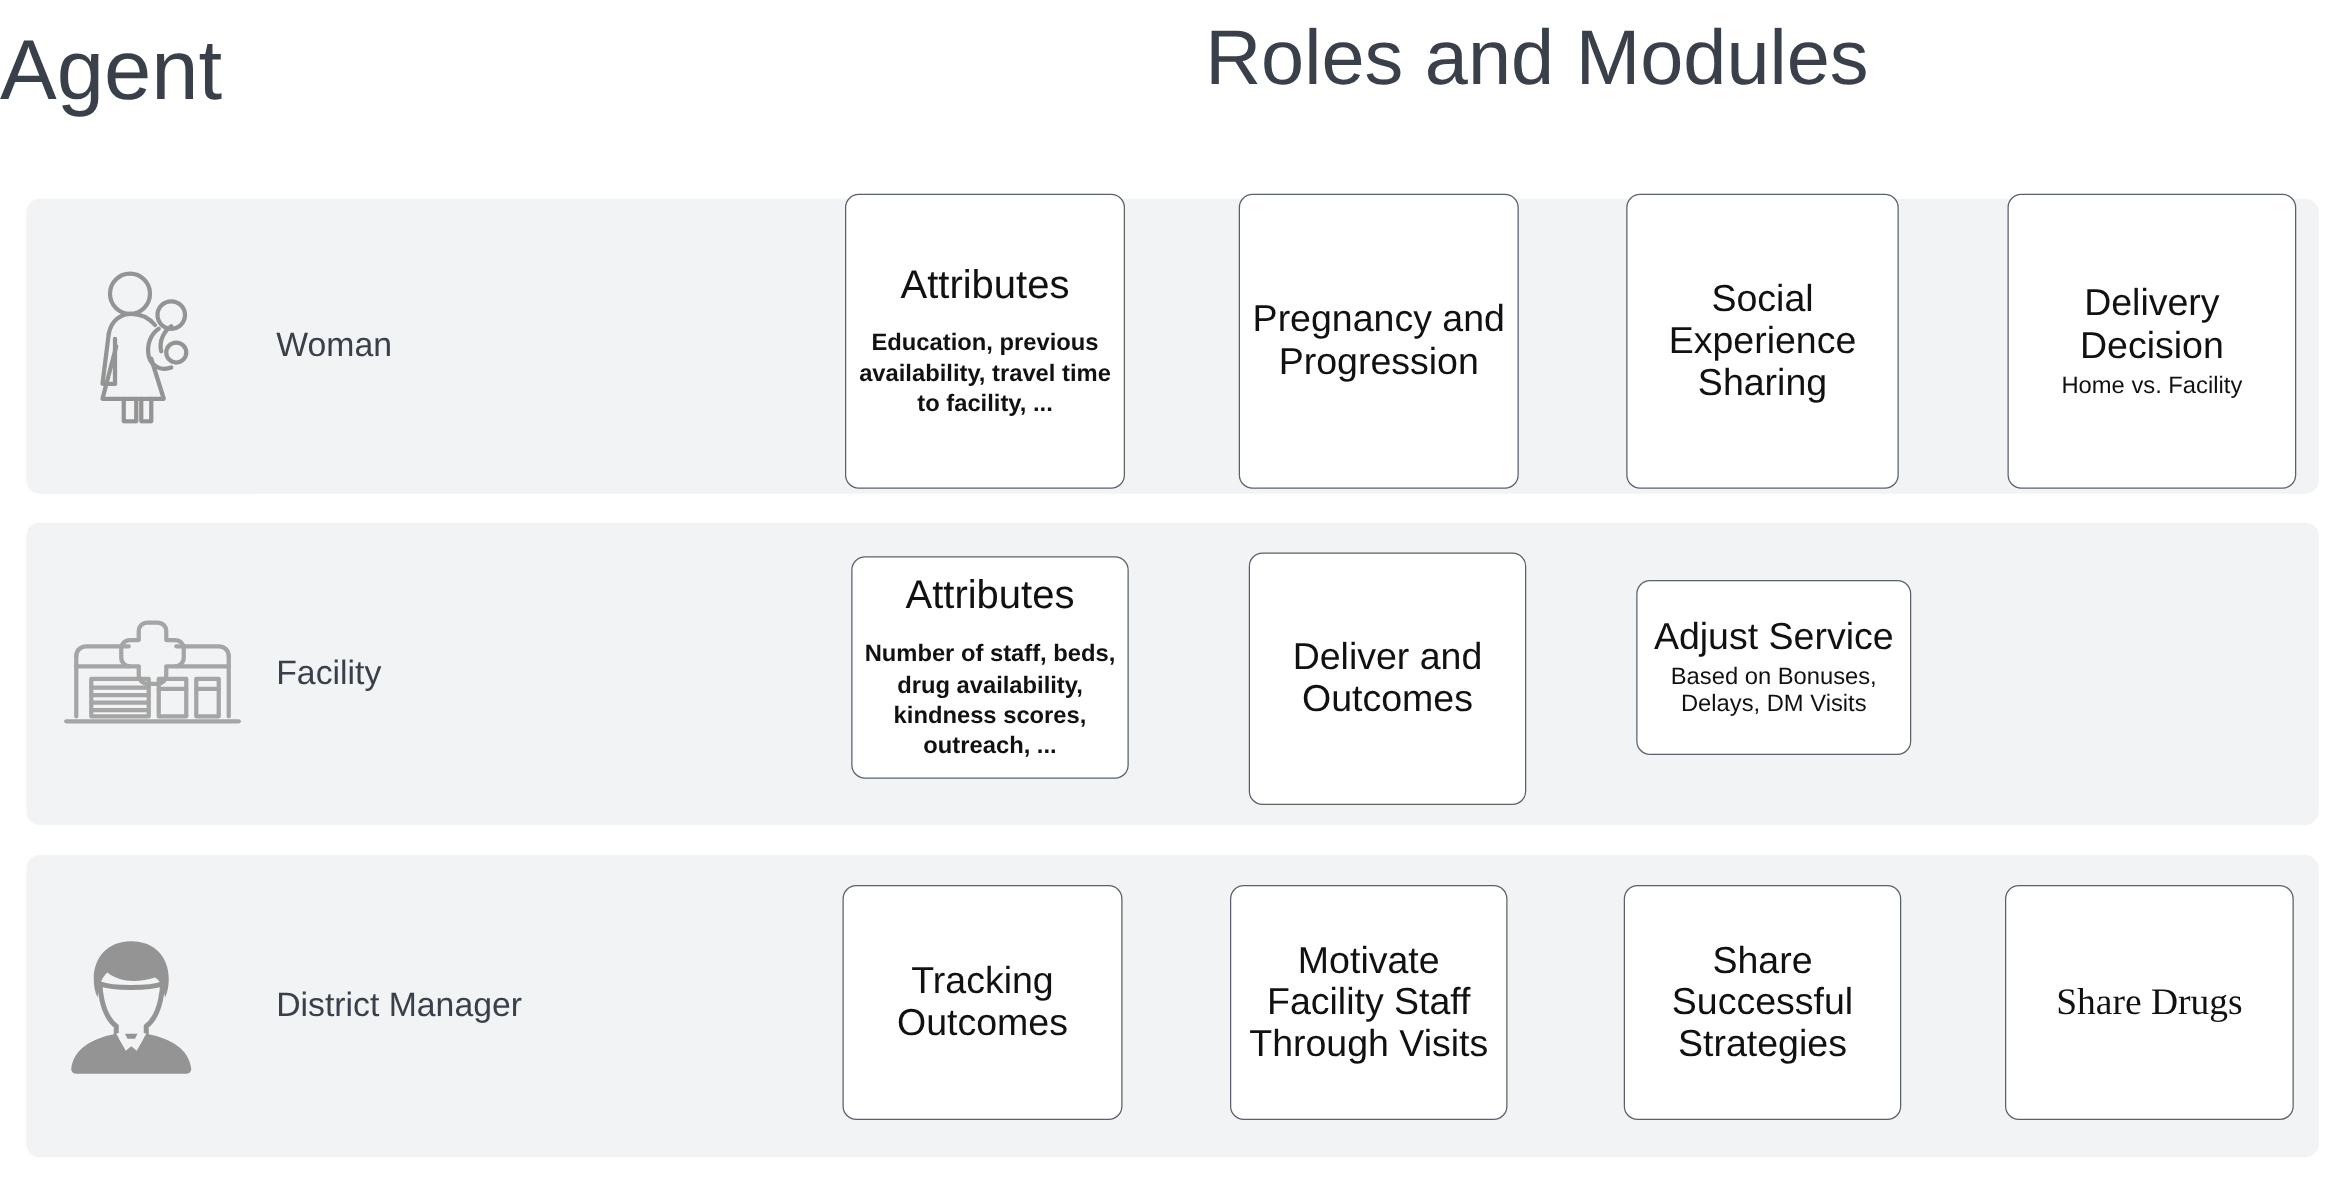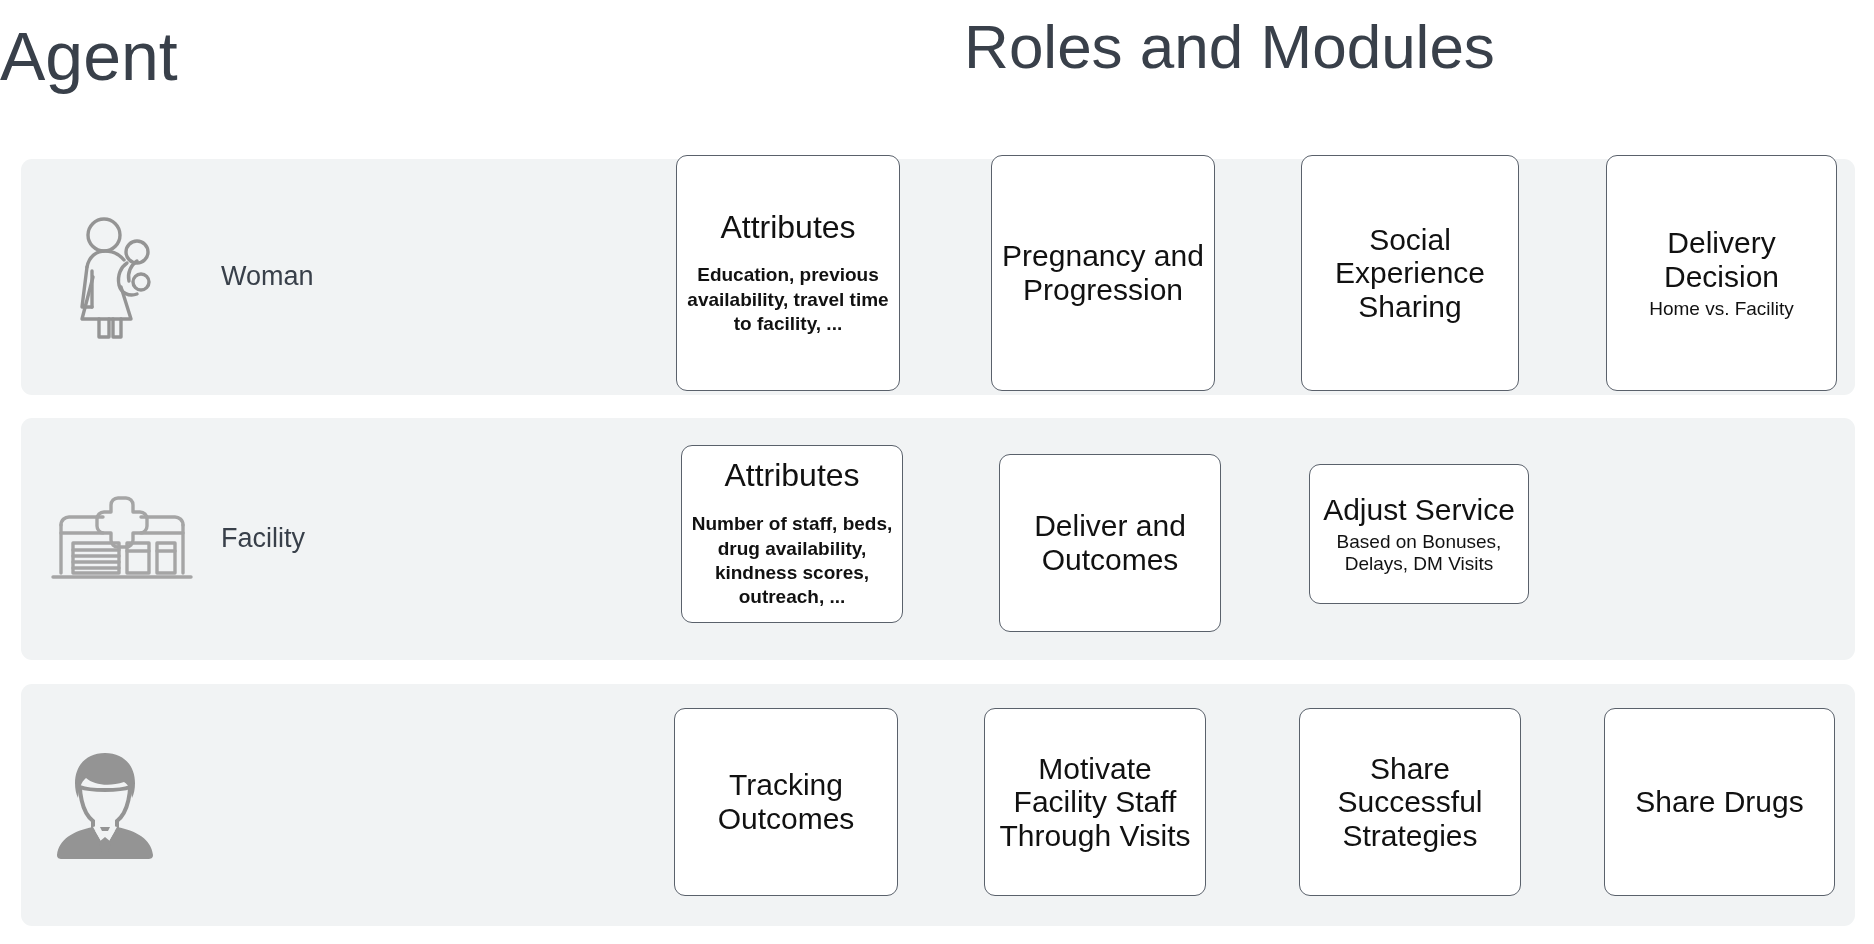--- a/index.html
+++ b/index.html
@@ -135,28 +135,28 @@
   }
 
   
   #card-w-attributes { left: 655px;  top: -4px;  width: 224px; height: 100%; }
   #card-w-pregnancy  { left: 970px;  top: -4px;  width: 224px; height: 100%; }
   #card-w-social     { left: 1280px; top: -4px;  width: 218px; height: 100%; }
   #card-w-delivery   { left: 1585px; top: -4px;  width: 231px; height: 100%; }
 
   
   #card-f-attributes { left: 660px;  top: 27px;  width: 222px; height: 178px; }
-  #card-f-deliver    { left: 978px;  top: 36px;  width: 222px; height: 178px; }
+  #card-f-deliver    { left: 978px;  top: 24px;  width: 222px; height: 202px; }
   #card-f-adjust     { left: 1288px; top: 46px;  width: 220px; height: 140px; }
 
   
   #card-d-tracking   { left: 653px;  top: 24px;  width: 224px; height: 188px; }
   #card-d-motivate   { left: 963px;  top: 24px;  width: 222px; height: 188px; }
   #card-d-strategies { left: 1278px; top: 24px;  width: 222px; height: 188px; }
-  #card-d-drugs      { left: 1583px; top: 24px;  width: 231px; height: 188px; }
+  #card-d-drugs      { left: 1583px; top: 24px;  width: 231px; height: 188px; font-family: Liberation Serif, serif; }
 </style>
 </head>
 <body>
 
 <div class="headings">
   <div class="heading" id="heading-agent">Agent</div>
   <div class="heading" id="heading-roles">Roles and Modules</div>
 </div>
 
 <div class="rows">
@@ -258,20 +258,21 @@
         <path d="M52 4 C33 4, 22 17, 22 34 C22 40, 23 45, 25 49 C26 40, 28 33, 33 29 C41 36, 56 38, 71 33 C76 36, 78 42, 79 49 C81 45, 82 40, 82 34 C82 17, 71 4, 52 4 Z"></path>
 
         <path d="M27 38 C27 38, 27 62, 40 72 L40 80 L64 80 L64 72 C77 62, 77 38, 77 38 C72 40, 63 41, 52 41 C41 41, 32 40, 27 38 Z" fill="none" stroke="#949494" stroke-width="4"></path>
 
         <path d="M40 78 C20 82, 6 90, 4 106 C4 109, 6 110, 9 110 L95 110 C98 110, 100 109, 100 106 C98 90, 84 82, 64 78 L52 99 Z"></path>
 
         <path d="M40 78 L52 99 L64 78 L58 76 L52 88 L46 76 Z" fill="#f1f3f4"></path>
 
         <path d="M52 88 L46 93 L49 104 L52 107 L55 104 L58 93 Z"></path>
       </svg>
+      <div class="agent-label">District Manager</div>
     </div>
 
     <div class="module-card" id="card-d-tracking">
       <div class="card-title">Tracking Outcomes</div>
     </div>
 
     <div class="module-card" id="card-d-motivate">
       <div class="card-title">Motivate Facility Staff Through Visits</div>
     </div>
 

